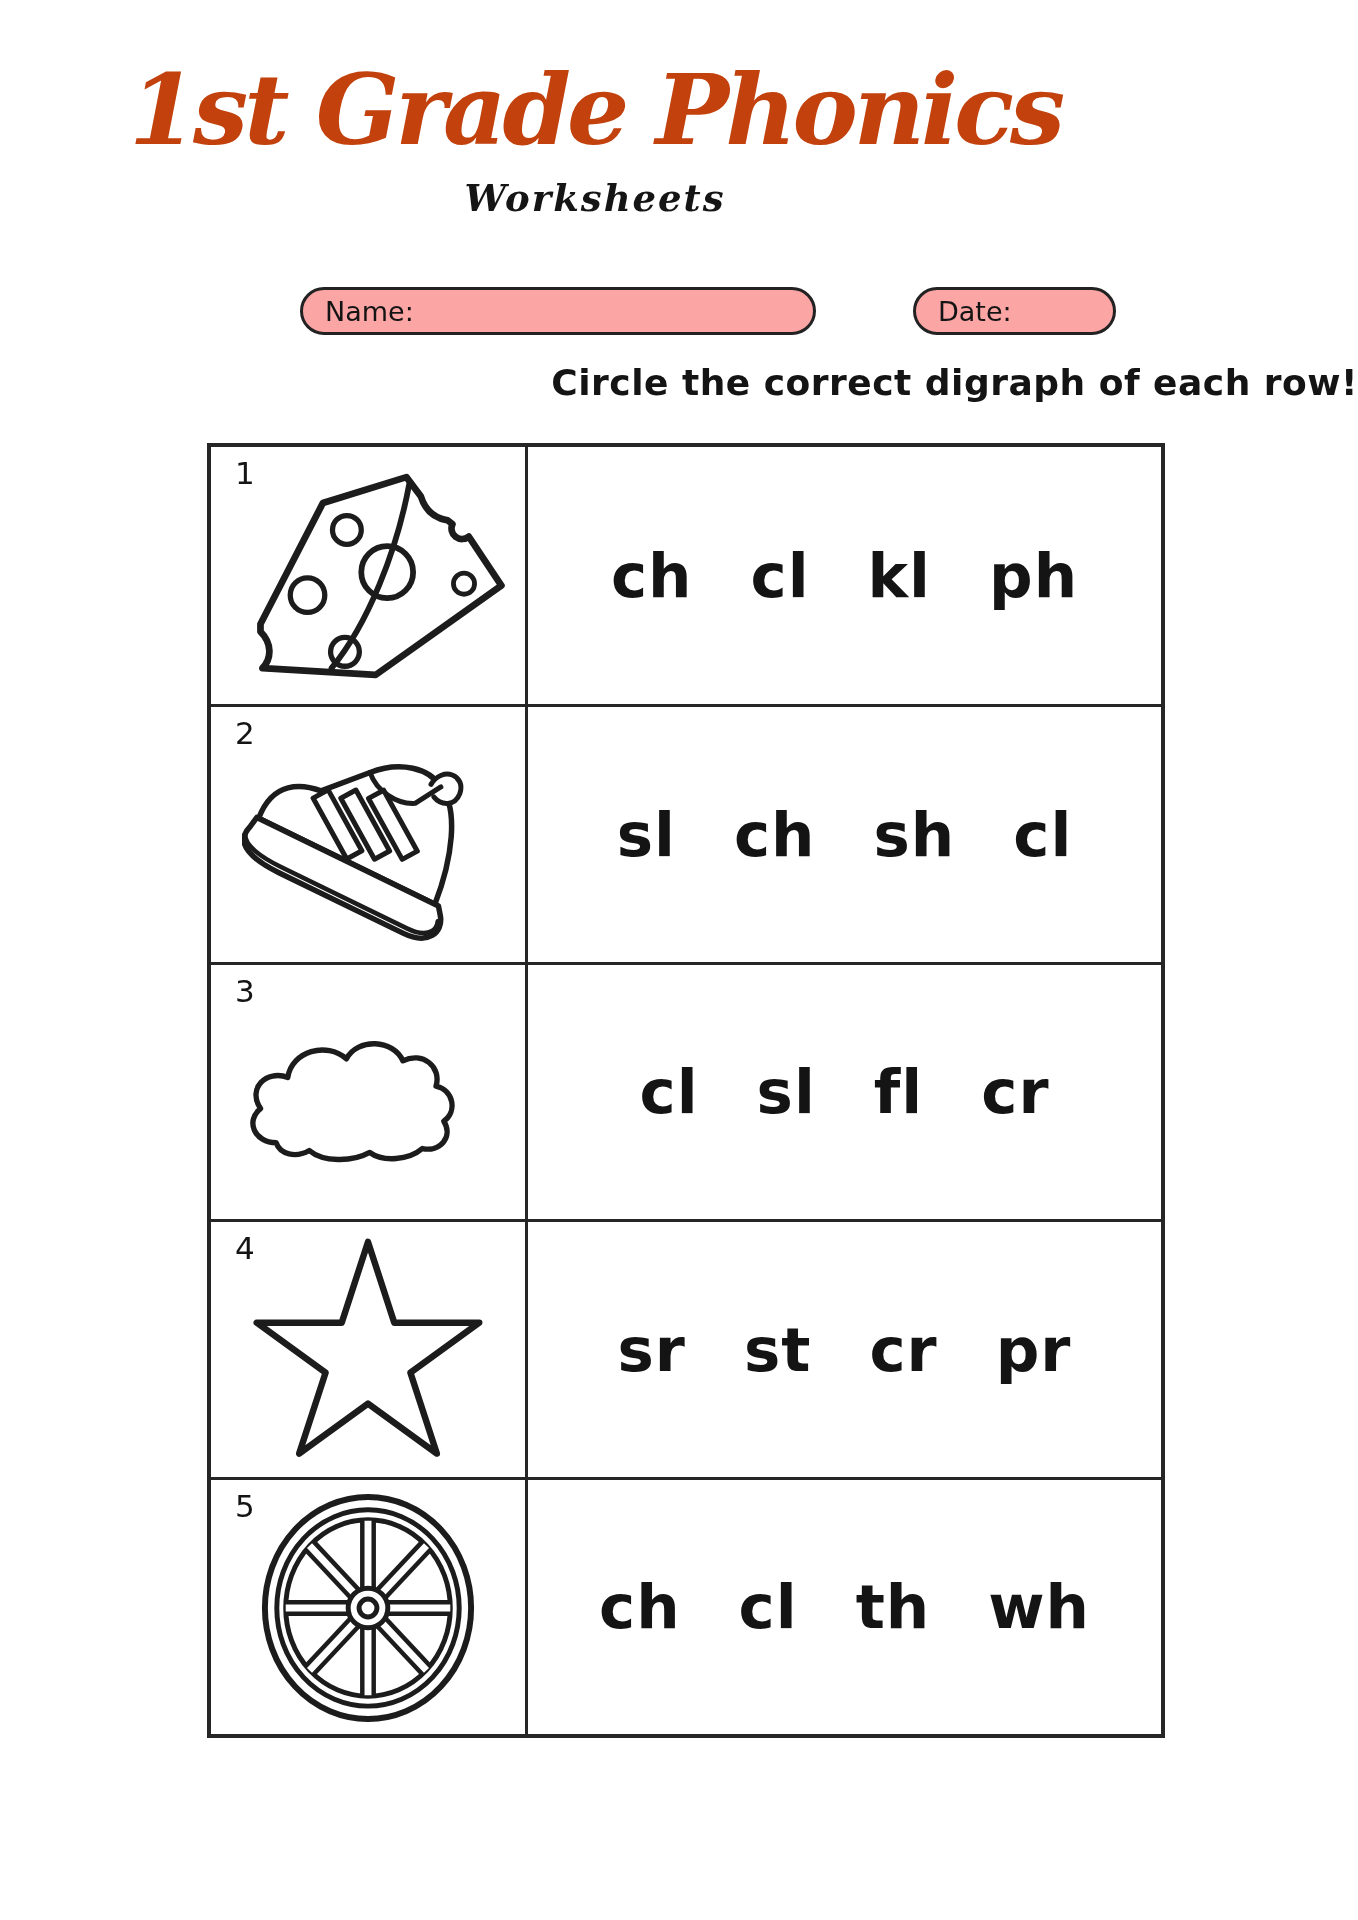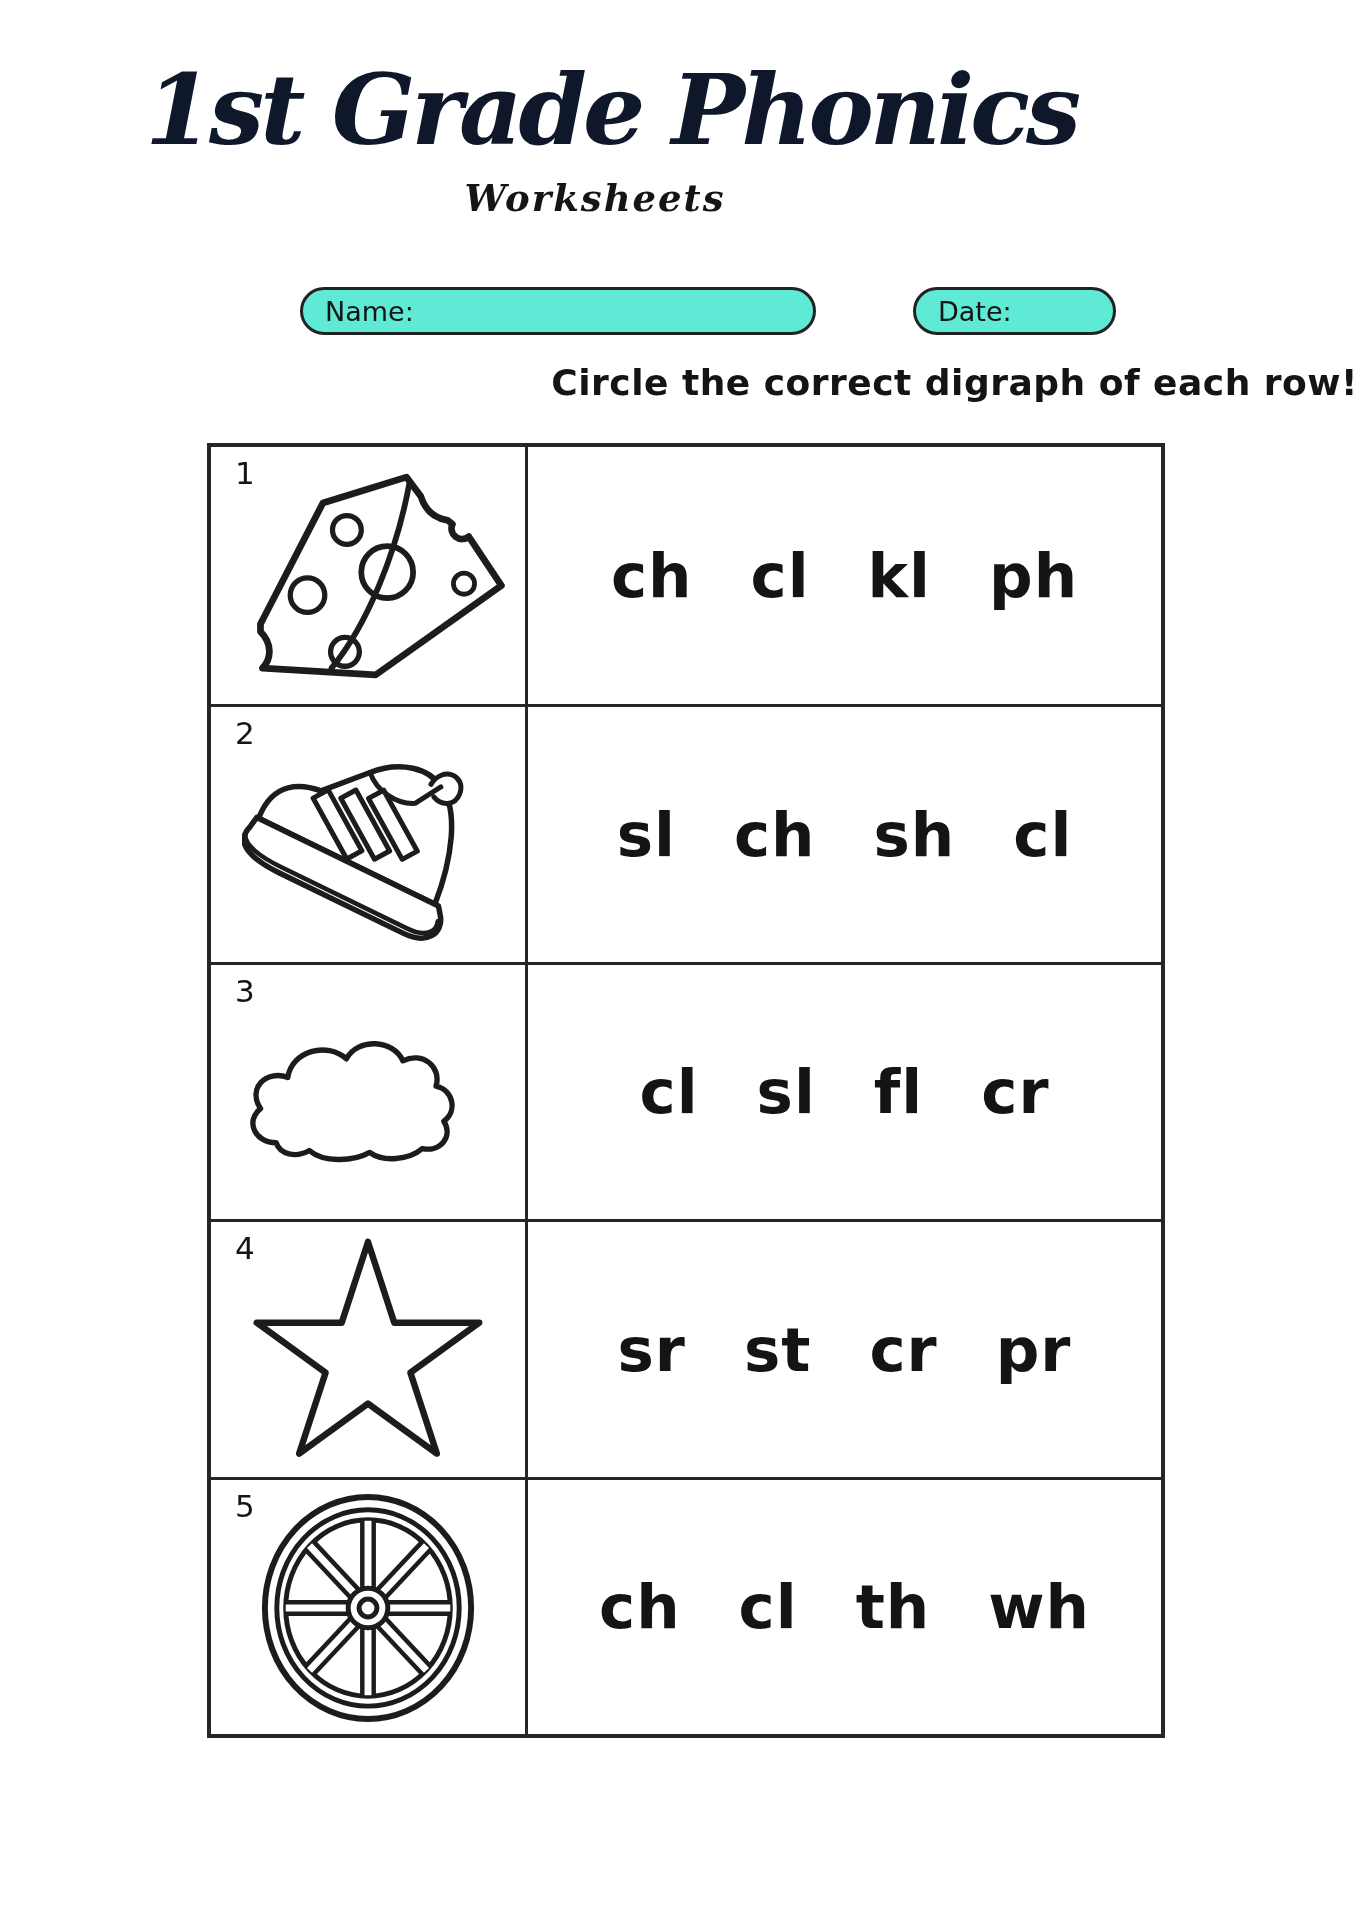--- a/index.html
+++ b/index.html
@@ -4,31 +4,31 @@
 <style>
   html,body{margin:0;padding:0;}
   body{
     width:1358px;height:1920px;position:relative;background:#ffffff;
     font-family:"DejaVu Sans", sans-serif;color:#1a1a1a;overflow:hidden;
   }
   
   .title{
     position:absolute;top:52px;left:0;width:1190px;text-align:center;
     font-family:"DejaVu Serif", serif;font-style:italic;font-weight:bold;
-    font-size:98px;letter-spacing:-4px;color:#0f172a;white-space:nowrap;margin-left:16px;
+    font-size:98px;letter-spacing:-4px;color:#c2410c;white-space:nowrap;
   }
   .subtitle{
     position:absolute;top:176px;left:0;width:1190px;text-align:center;
     font-family:"DejaVu Serif", serif;font-style:italic;font-weight:700;
     font-size:37px;letter-spacing:2px;color:#151515;
   }
   
   .pill{
     position:absolute;height:48px;border:3px solid #222;border-radius:27px;
-    display:flex;align-items:center;background:#5eead4;box-sizing:border-box;
+    display:flex;align-items:center;background:#fca5a5;box-sizing:border-box;
     padding-left:22px;font-size:27px;font-weight:500;color:#141414;
   }
   .pill.name{left:300px;top:287px;width:516px;}
   .pill.date{left:913px;top:287px;width:203px;}
   
   .instruction{
     position:absolute;top:362px;left:0;width:1358px;text-align:right;
     font-size:36px;font-weight:600;letter-spacing:0.5px;color:#141414;
   }
   

